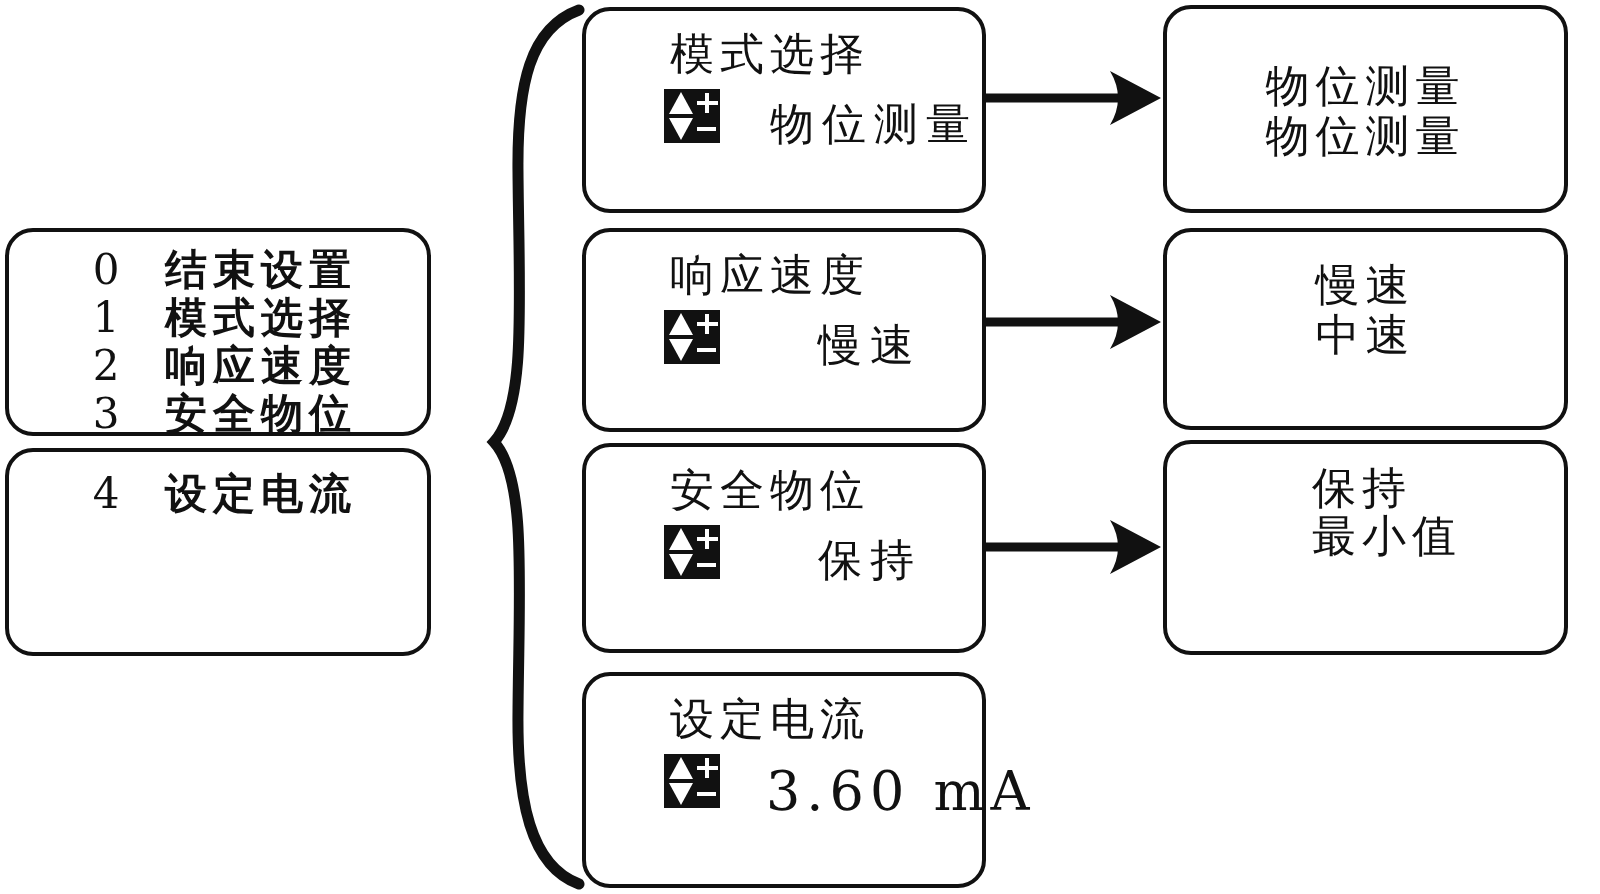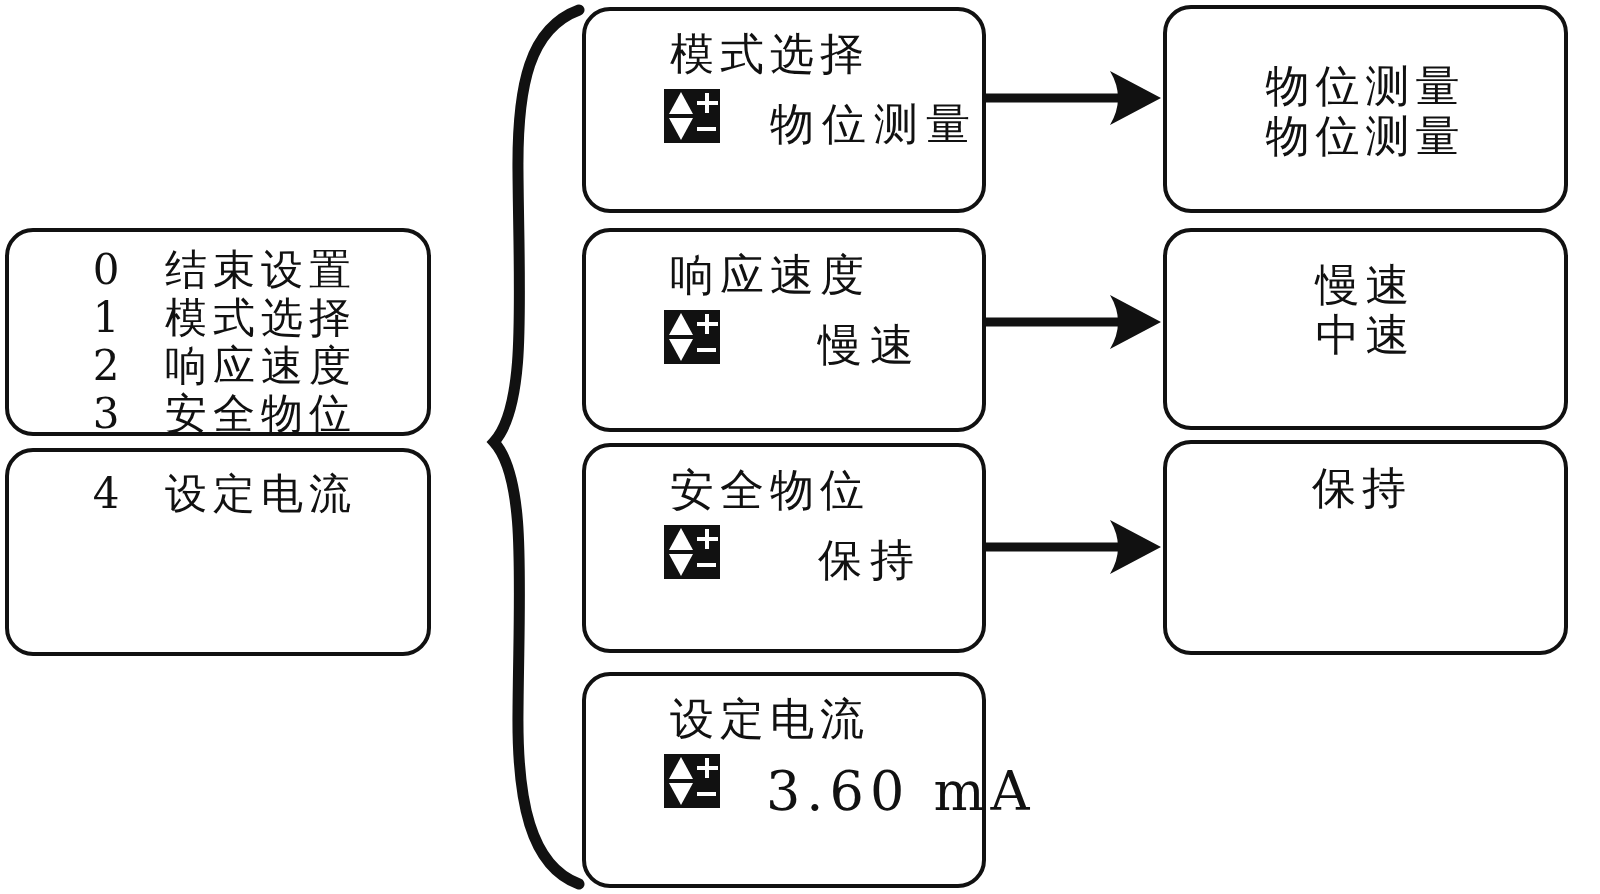--- a/index.html
+++ b/index.html
@@ -7,21 +7,21 @@
     position:relative;width:1600px;height:894px;background:#ffffff;
     font-family:"DejaVu Serif","Liberation Serif",serif;color:#111111;overflow:hidden;
   }
   .overlay{position:absolute;left:0;top:0;width:1600px;height:894px;pointer-events:none;}
   .box{position:absolute;background:#ffffff;border:4px solid #111111;border-radius:28px;box-sizing:border-box;}
   
   #l1{left:5px;top:228px;width:426px;height:208px;padding-top:14px;}
   #l2{left:5px;top:448px;width:426px;height:208px;padding-top:18px;}
   .mrow{display:flex;align-items:center;height:48px;padding-left:82px;font-size:42px;line-height:48px;}
   .mrow .num{width:30px;text-align:center;}
-  .mrow .lbl{margin-left:44px;letter-spacing:6px;white-space:nowrap;}
+  .mrow .lbl{margin-left:44px;letter-spacing:6px;white-space:nowrap;font-weight:bold;}
   
   .mid{left:582px;width:404px;}
   #m1{top:7px;height:206px;}
   #m2{top:228px;height:204px;}
   #m3{top:443px;height:210px;}
   #m4{top:672px;height:216px;}
   .mtitle{position:absolute;left:84px;top:14px;font-size:44px;letter-spacing:6px;white-space:nowrap;}
   .spinner{position:absolute;left:78px;top:78px;width:56px;height:54px;display:block;}
   .mvalue{position:absolute;top:84px;font-size:44px;letter-spacing:8px;white-space:nowrap;}
   #m1 .mvalue{left:184px;}
@@ -148,15 +148,16 @@
     <div class="opt">物位测量</div>
   </div>
 
   <div class="box right" id="r2">
     <div class="opt">慢速</div>
     <div class="opt">中速</div>
   </div>
 
   <div class="box right" id="r3">
     <div class="opt">保持</div>
+    <div class="opt">最小值</div>
   </div>
 
 </div>
 
 </body></html>

